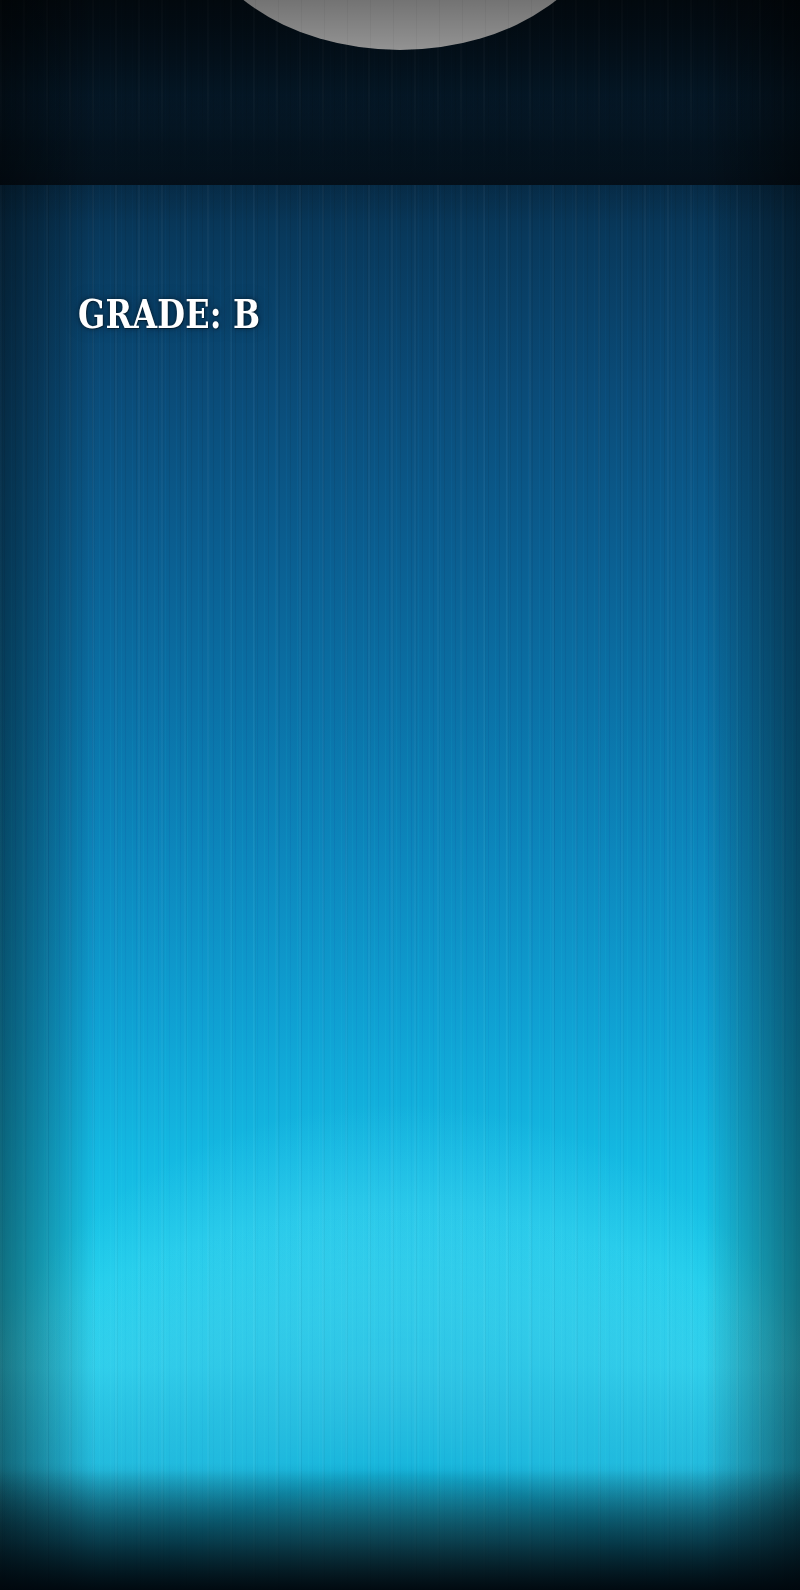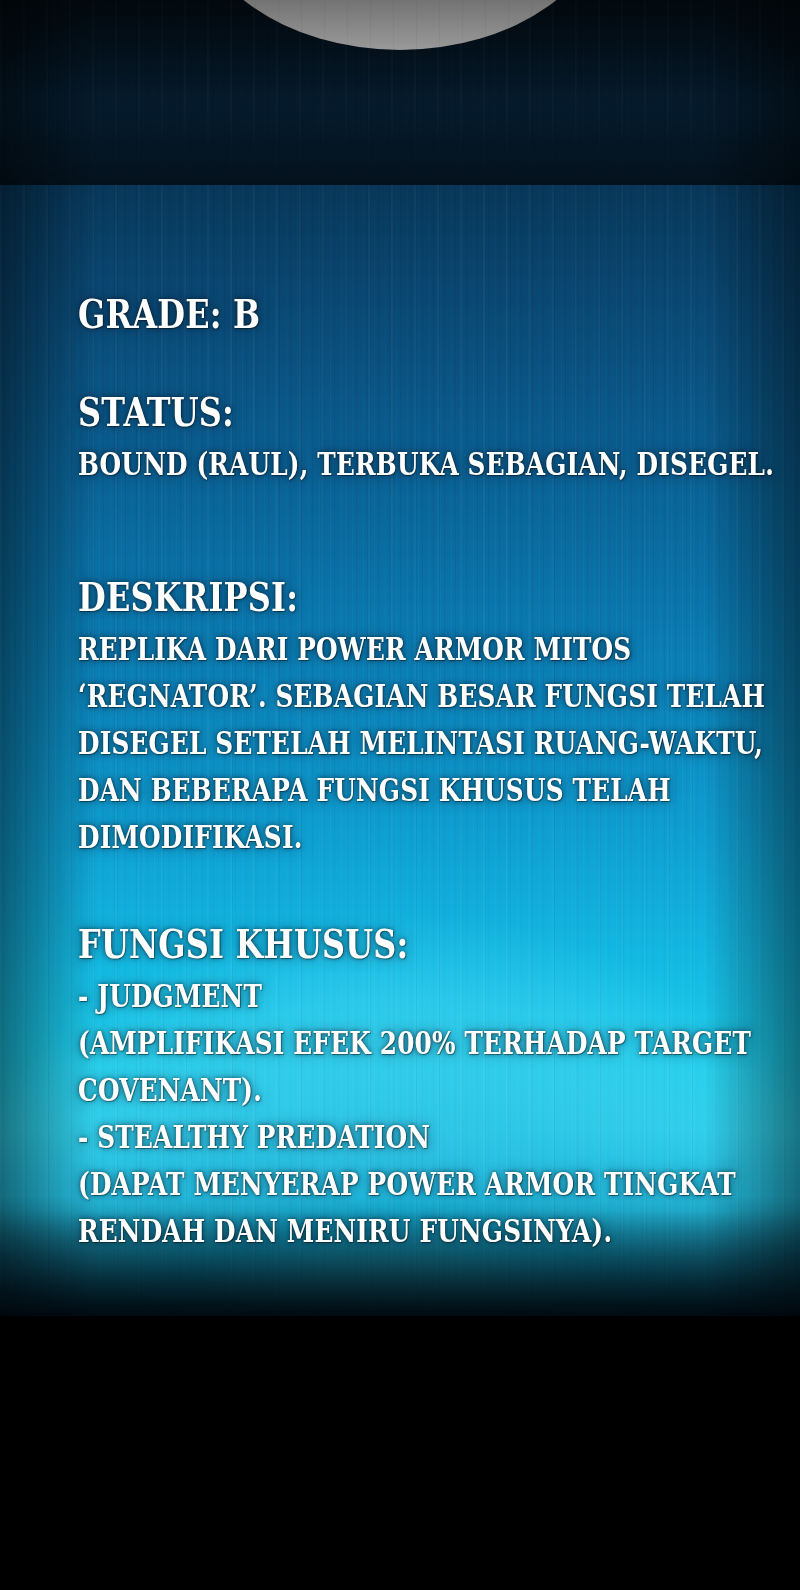--- a/index.html
+++ b/index.html
@@ -10,21 +10,21 @@
   body {
     width: 800px;
     height: 1590px;
     overflow: hidden;
     font-family: "Liberation Serif", serif;
   }
 
   .panel {
     position: relative;
     width: 800px;
-    height: 1316px;
+    height: 1590px;
     overflow: hidden;
     background:
       radial-gradient(ellipse 115% 60% at 50% 118%, #9ff2ff 0%, #45d8f2 22%, #14b4db 42%, rgba(8,120,160,0) 70%),
       radial-gradient(ellipse 90% 45% at 50% 100%, #b6f6ff 0%, rgba(120,230,250,0.45) 35%, rgba(20,150,190,0) 68%),
       linear-gradient(180deg,
         #04131f 0%,
         #062238 7%,
         #08395c 15%,
         #0a4a76 24%,
         #0a5d8f 34%,
@@ -354,45 +354,24 @@
   <div class="bottomfade"></div>
 
   <div class="content">
 
     <div class="blk">
       <div class="line head">GRADE: B</div>
     </div>
 
     <div class="gap-md"></div>
 
-    <div class="blk">
-      <div class="line head">STATUS:</div>
-      <div class="line">BOUND (RAUL), TERBUKA SEBAGIAN, DISEGEL.</div>
-    </div>
 
     <div class="gap-md"></div>
 
 
     <div class="gap-md"></div>
 
-    <div class="blk">
-      <div class="line head">DESKRIPSI:</div>
-      <div class="line">REPLIKA DARI POWER ARMOR MITOS</div>
-      <div class="line">‘REGNATOR’. SEBAGIAN BESAR FUNGSI TELAH</div>
-      <div class="line">DISEGEL SETELAH MELINTASI RUANG-WAKTU,</div>
-      <div class="line">DAN BEBERAPA FUNGSI KHUSUS TELAH</div>
-      <div class="line">DIMODIFIKASI.</div>
-    </div>
 
     <div class="gap-lg"></div>
 
-    <div class="blk">
-      <div class="line head">FUNGSI KHUSUS:</div>
-      <div class="line">- JUDGMENT</div>
-      <div class="line">(AMPLIFIKASI EFEK 200% TERHADAP TARGET</div>
-      <div class="line">COVENANT).</div>
-      <div class="line">- STEALTHY PREDATION</div>
-      <div class="line">(DAPAT MENYERAP POWER ARMOR TINGKAT</div>
-      <div class="line">RENDAH DAN MENIRU FUNGSINYA).</div>
-    </div>
 
   </div>
 </div>
 
 </body></html>

